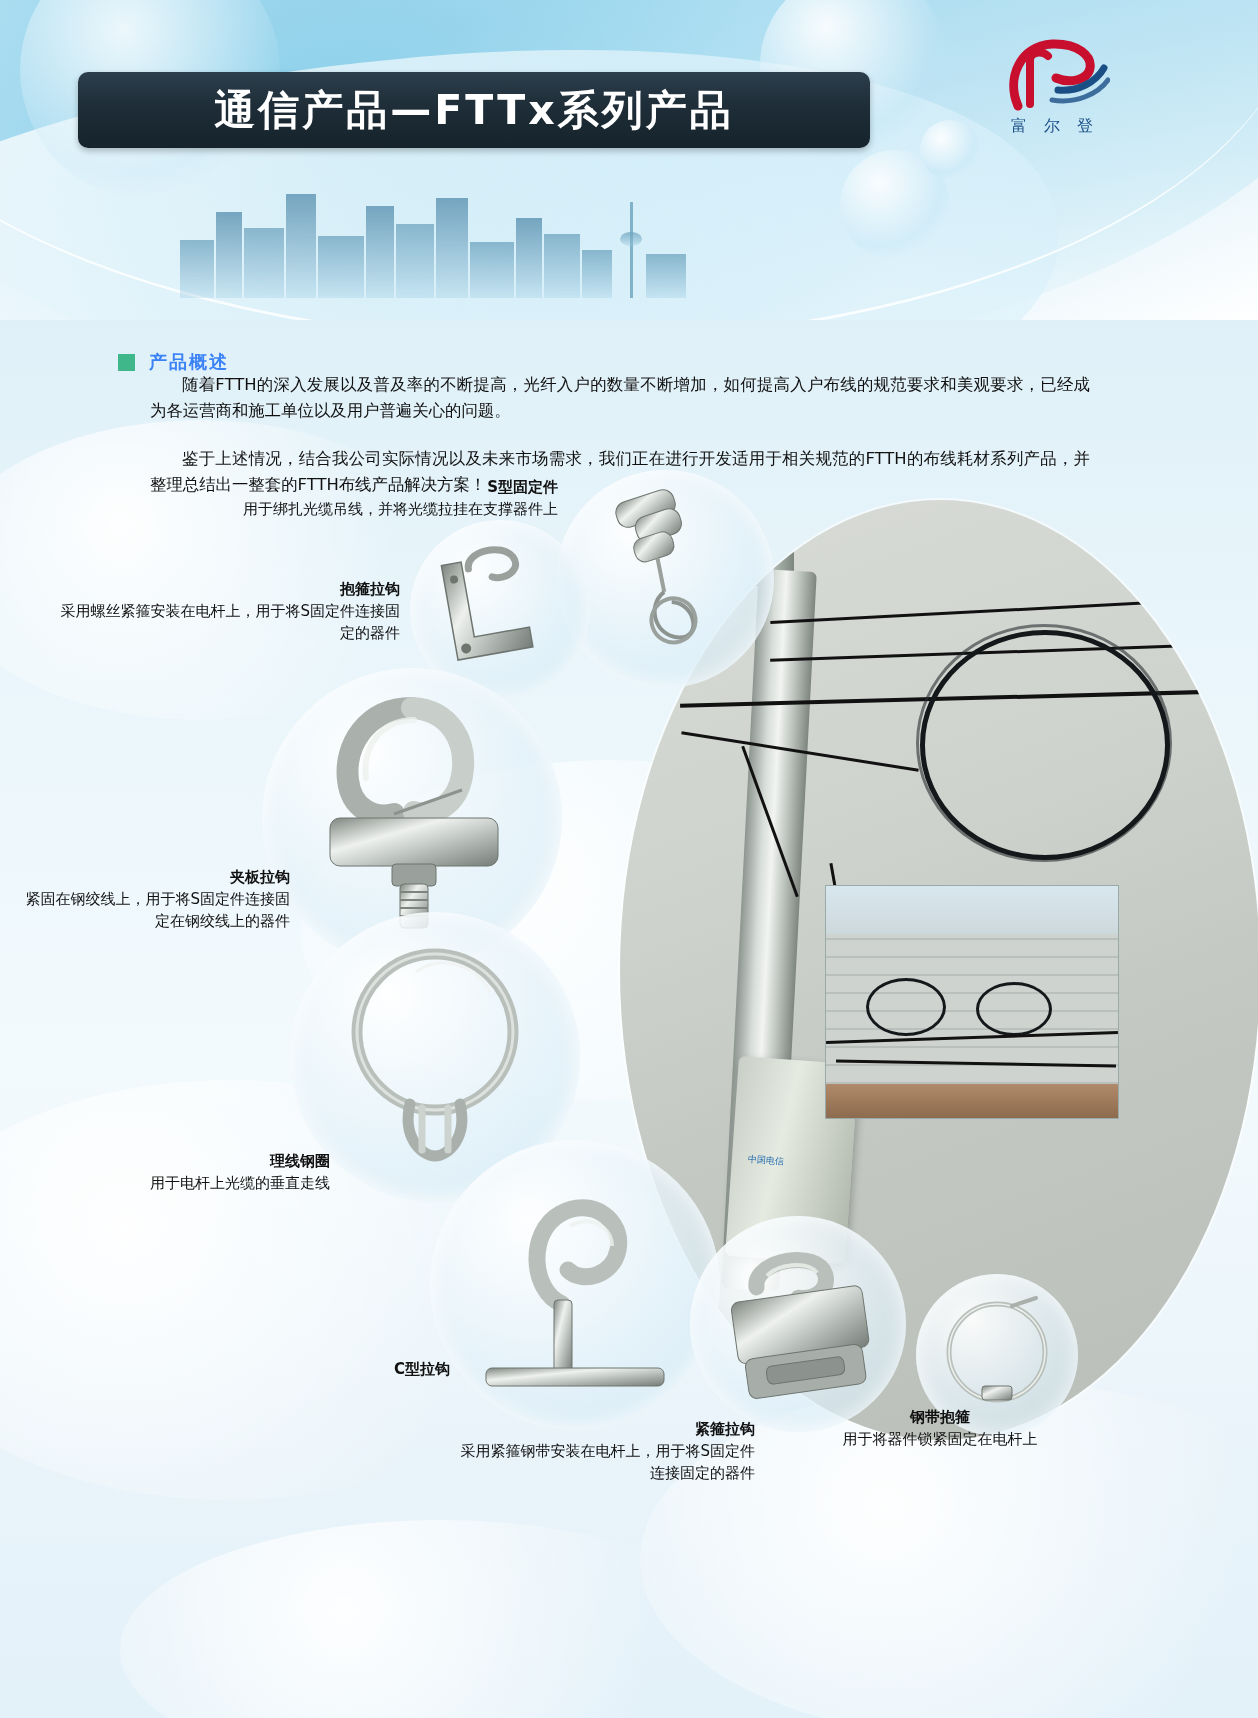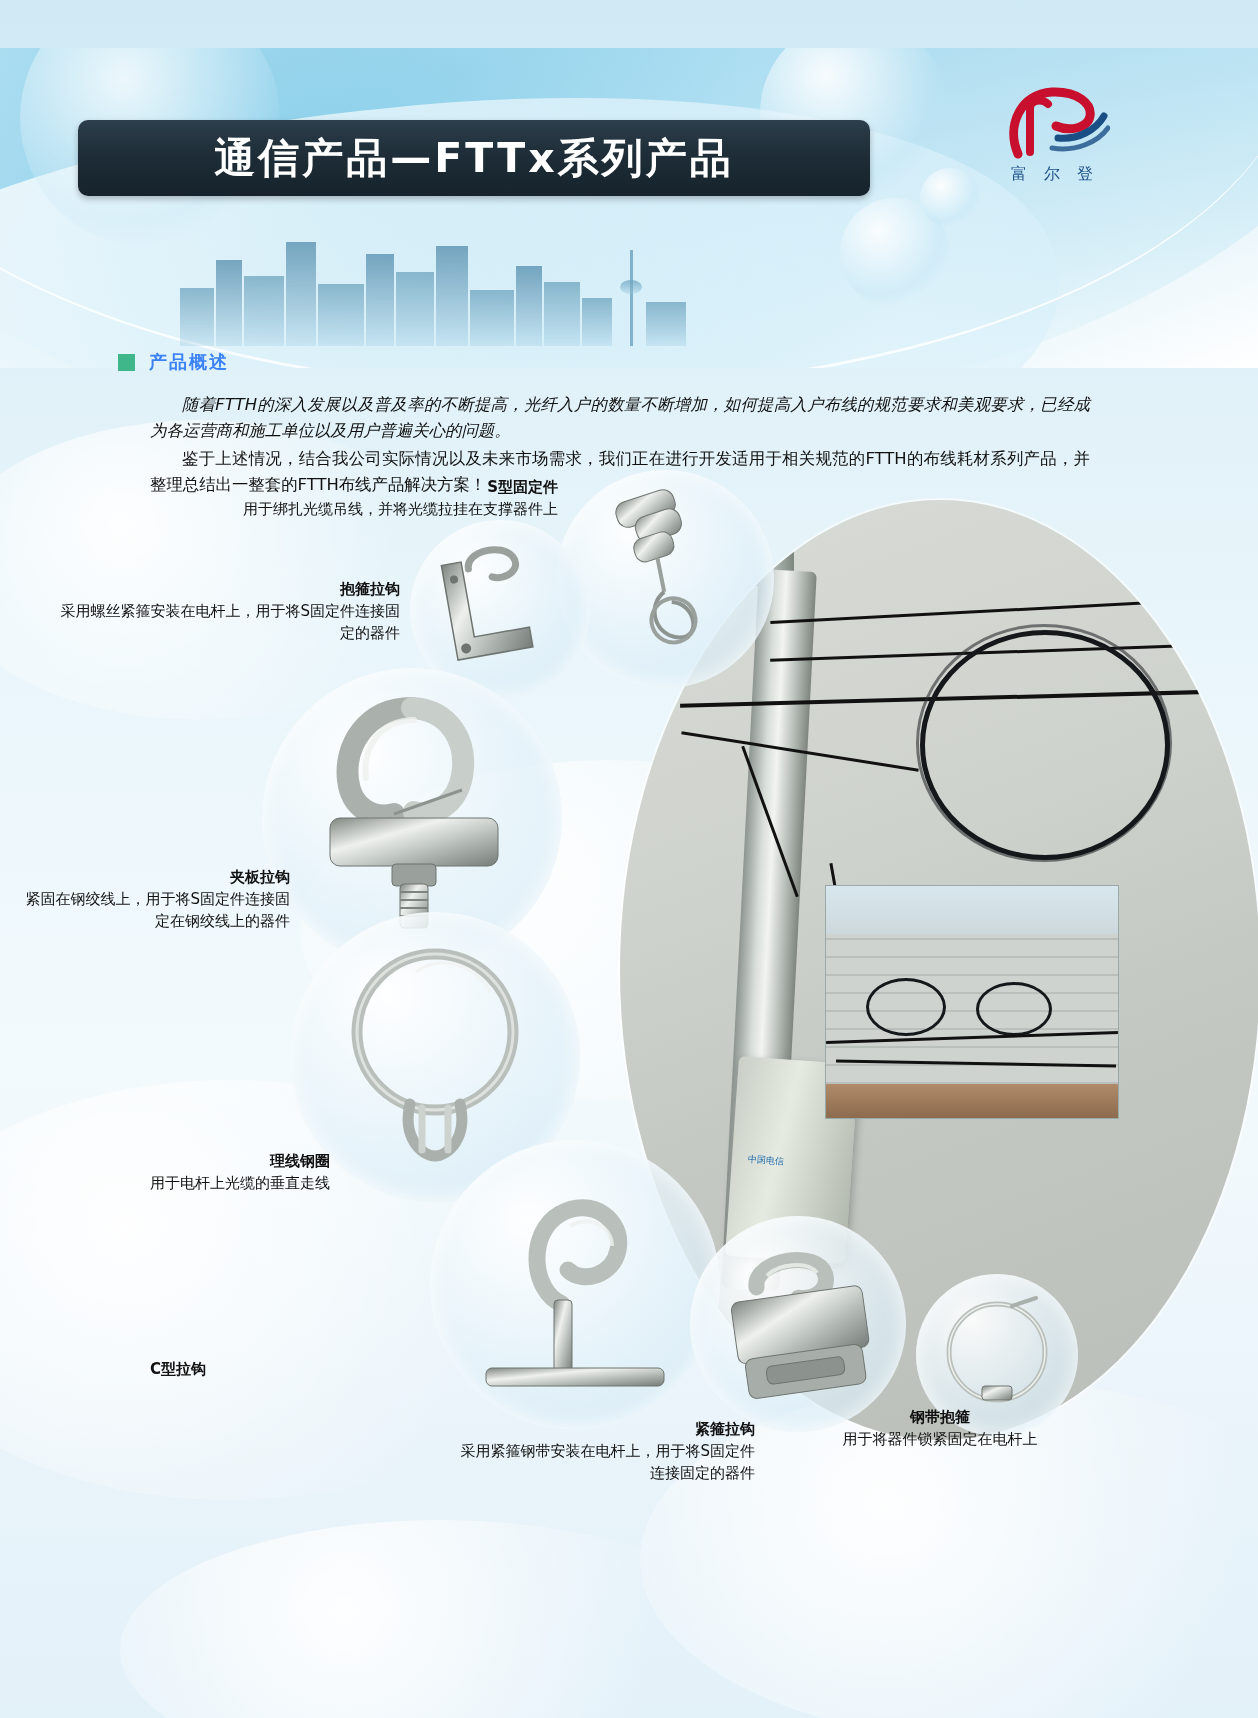--- a/index.html
+++ b/index.html
@@ -7,21 +7,21 @@
   body{
     width:1258px;height:1718px;position:relative;overflow:hidden;
     font-family:"Liberation Sans","DejaVu Sans",sans-serif;
     background:linear-gradient(180deg,#cfe9f5 0%,#dff0f8 18%,#eaf6fb 40%,#f3fafd 62%,#eaf4fa 82%,#e3f1f9 100%);
   }
 
   
   .cloud{position:absolute;border-radius:50%;background:radial-gradient(circle at 35% 35%,rgba(255,255,255,.95),rgba(255,255,255,0) 70%);pointer-events:none;}
 
   
-  .header{position:absolute;left:0;top:0;width:1258px;height:320px;overflow:hidden;margin-top:48px;}
+  .header{position:absolute;left:0;top:0;width:1258px;height:320px;overflow:hidden;}
   .header-sky{position:absolute;inset:0;background:linear-gradient(160deg,#bfe2f2 0%,#a9d9ee 25%,#cfe9f6 55%,#eaf6fb 80%,#ffffff 100%);}
   .header-wave{position:absolute;left:-140px;top:-230px;width:1180px;height:620px;border-radius:50%;
     background:radial-gradient(circle at 40% 60%,rgba(120,200,230,.55),rgba(175,225,245,.35) 55%,rgba(255,255,255,0) 72%);}
   .header-wave2{position:absolute;left:-260px;top:60px;width:1320px;height:460px;border-radius:50% 50% 48% 52%;
     background:linear-gradient(120deg,rgba(255,255,255,.85),rgba(210,238,250,.55));
     transform:rotate(-6deg);}
   .header-arc{position:absolute;left:-300px;top:-430px;width:1700px;height:820px;border-radius:0 0 55% 45%;
     background:linear-gradient(180deg,rgba(126,203,232,.75) 0%,rgba(160,218,238,.55) 45%,rgba(255,255,255,.0) 100%);}
   .header-arc2{position:absolute;left:-180px;top:-360px;width:1480px;height:700px;border-radius:0 0 50% 50%;
     border-bottom:3px solid rgba(255,255,255,.85);}
@@ -45,21 +45,21 @@
   .logo-mark{position:relative;width:110px;height:74px;margin:0 auto;}
   .logo-text{color:#1a4f86;font-size:16px;letter-spacing:6px;margin-top:4px;font-family:"DejaVu Sans",sans-serif;}
 
   
   .sec-head{position:absolute;left:118px;top:350px;display:flex;align-items:center;gap:14px;}
   .sec-bullet{width:17px;height:17px;background:#3fb78a;}
   .sec-title{font-size:18px;font-weight:bold;color:#3b82f6;font-family:"DejaVu Sans","Liberation Sans",sans-serif;letter-spacing:2px;}
 
   .para{position:absolute;left:150px;width:940px;font-size:16.4px;line-height:26px;color:#111;
     font-family:"DejaVu Sans","Liberation Sans",sans-serif;text-align:justify;}
-  #p1{top:392px;font-style:italic;}
+  #p1{top:372px;}
   #p2{top:446px;}
 
   
   .photo-circle{position:absolute;left:620px;top:500px;width:640px;height:940px;border-radius:50%;
     overflow:hidden;box-shadow:0 0 0 2px rgba(255,255,255,.6);}
   .pc-inner{position:absolute;inset:0;background:linear-gradient(160deg,#d9dcd6 0%,#cfd3cd 35%,#c3c8c2 60%,#b9beb8 100%);}
   .pole{position:absolute;left:120px;top:70px;width:58px;height:720px;border-radius:6px;
     background:linear-gradient(90deg,#8d9590,#d8ded9 30%,#f2f4f1 48%,#b6bdb7 75%,#7e857f);
     transform:rotate(3deg);}
   .pole-top{position:absolute;left:128px;top:30px;width:46px;height:56px;border-radius:6px;
@@ -264,21 +264,21 @@
 </div>
 
 <div class="prod" style="left:430px;top:1140px;width:290px;height:290px;">
   <svg width="290" height="290" viewBox="0 0 290 290">
     <path d="M132 164 C100 150 98 92 130 74 C162 56 194 80 188 110 C183 136 152 144 138 130" fill="none" stroke="#b9c0bb" stroke-width="17" stroke-linecap="round"></path>
     <path d="M140 86 C162 74 182 88 182 106" fill="none" stroke="#eef1ee" stroke-width="4" opacity=".8"></path>
     <rect x="124" y="160" width="18" height="72" rx="4" fill="url(#mg)" stroke="#6e756f"></rect>
     <rect x="56" y="228" width="178" height="18" rx="6" fill="url(#mg)" stroke="#6e756f"></rect>
   </svg>
 </div>
-<div class="cap" style="left:150px;top:1348px;width:300px;text-align:left;">
+<div class="cap" style="left:150px;top:1348px;width:300px;text-align:right;">
   <div class="nm">C型拉钩</div>
 </div>
 
 <div class="prod" style="left:690px;top:1216px;width:216px;height:216px;">
   <svg width="216" height="216" viewBox="0 0 216 216">
     <g transform="rotate(-8 108 108)">
       <path d="M72 66 C72 38 140 36 142 64 C143 80 126 86 112 82" fill="none" stroke="#b9c0bb" stroke-width="16" stroke-linecap="round"></path>
       <path d="M84 56 C96 46 126 46 134 60" fill="none" stroke="#eef1ee" stroke-width="4" opacity=".8"></path>
       <rect x="44" y="78" width="132" height="62" rx="8" fill="url(#mg)" stroke="#6e756f"></rect>
       <rect x="50" y="136" width="118" height="40" rx="8" fill="#a7aea9" stroke="#6e756f"></rect>

